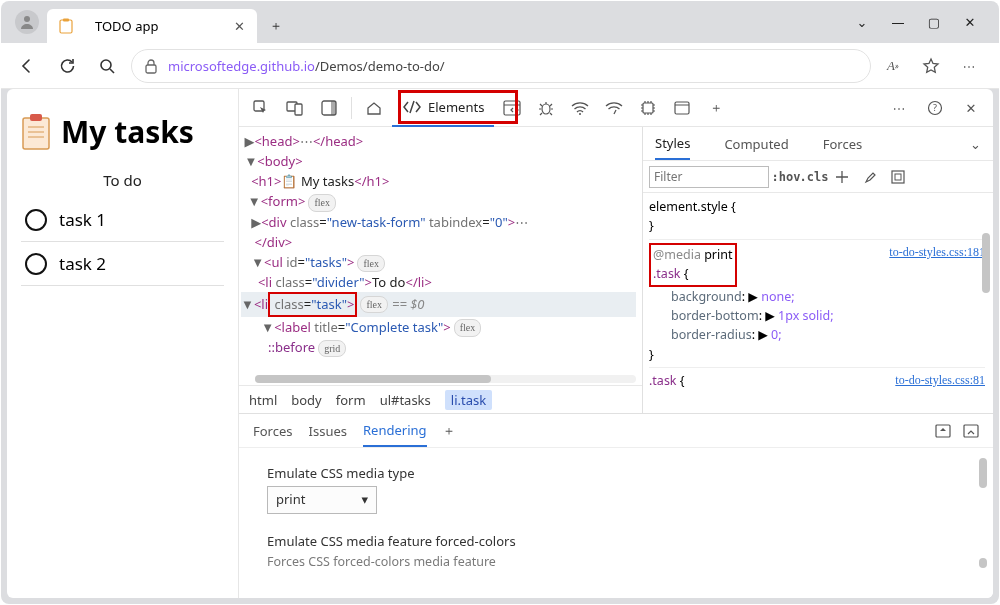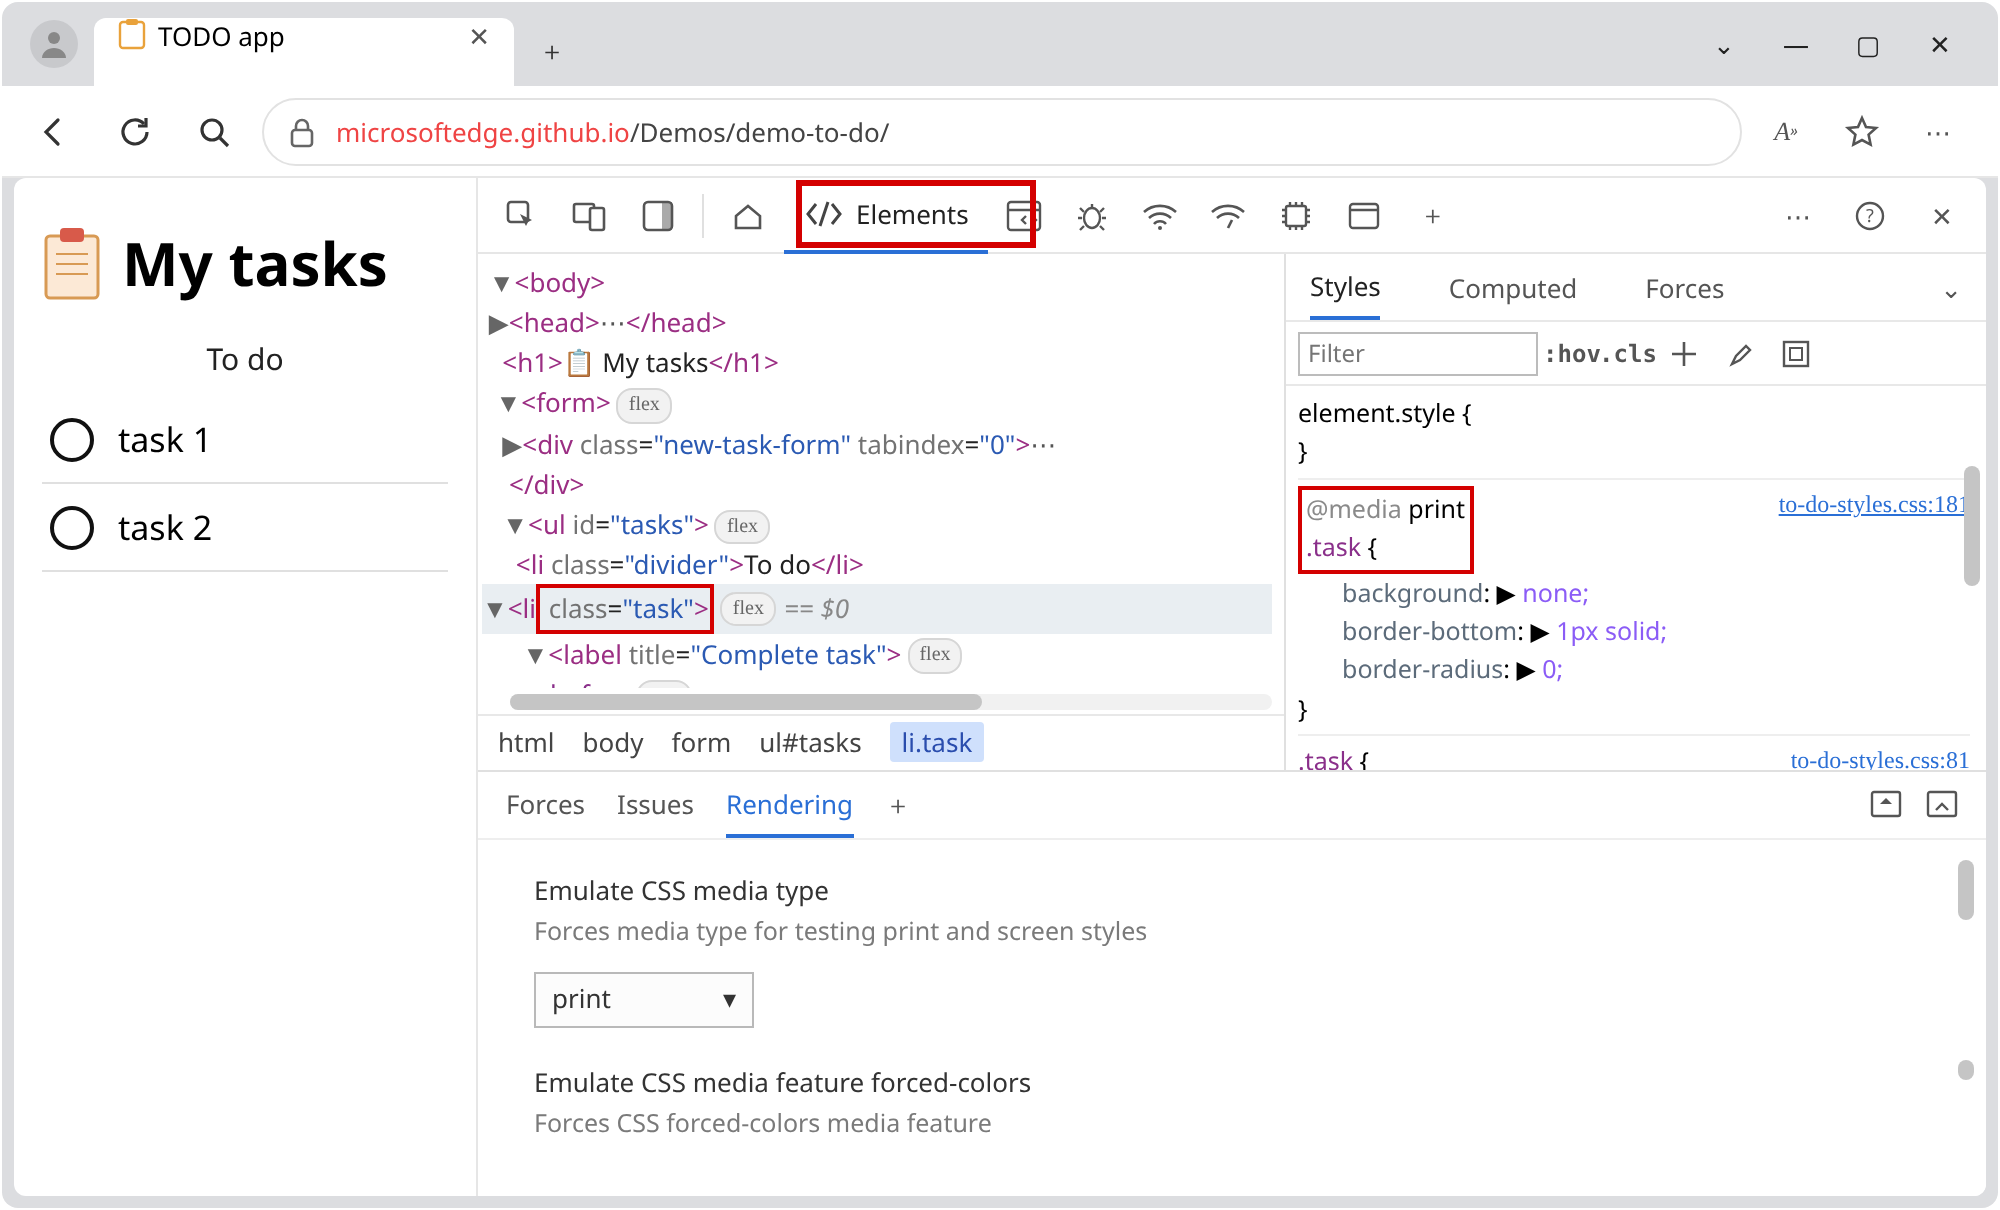--- a/index.html
+++ b/index.html
@@ -2,31 +2,31 @@
 <html><head>
 <meta charset="utf-8">
 <style>
 * { margin:0; padding:0; box-sizing:border-box; font-family: "Segoe UI", system-ui, -apple-system, sans-serif; }
 body { width:1000px; height:605px; background:#fff; overflow:hidden; position:relative; border:1px solid rgba(0,0,0,0); border-radius:2px; font-size:13px; }
 
 
 .browser { width:100%; height:100%; display:flex; flex-direction:column; background:#dcdde0; border-radius:8px; overflow:hidden; }
 .titlebar { height:42px; display:flex; align-items:center; padding:0 6px; }
 .profile { width:24px; height:24px; border-radius:50%; background:#c8c9cc; margin:0 8px; display:flex; align-items:center; justify-content:center; color:#666; }
-.tab { background:#fff; height:34px; border-radius:6px 6px 0 0; padding:0 12px; display:flex; gap:4px; min-width:210px; margin-top:8px; }
+.tab { background:#fff; height:34px; border-radius:6px 6px 0 0; padding:0 12px; display:flex; align-items:center; gap:20px; min-width:210px; margin-top:8px; }
 .tab-icon { width:16px; height:16px; color:#e9a23b; }
 .tab-close { color:#555; }
 .newtab { width:30px; height:30px; display:flex; align-items:center; justify-content:center; color:#333; margin-left:4px; margin-top:6px; }
 .winctrl { margin-left:auto; display:flex; gap:18px; padding-right:14px; color:#222; }
 .winctrl span { width:18px; text-align:center; }
 
 .addrbar { height:46px; background:#fff; display:flex; align-items:center; gap:8px; padding:0 10px; border-bottom:1px solid #e6e6e6; }
 .nav-ico { width:32px; height:32px; display:flex; align-items:center; justify-content:center; color:#333; }
 .urlbox { flex:1; height:34px; border:1px solid #e2e2e2; border-radius:17px; display:flex; align-items:center; padding:0 12px; gap:10px; color:#444; }
-.urlbox .dim { color:#ef4444; }
+.urlbox .dim { color:#8b5cf6; }
 .addr-right { display:flex; align-items:center; gap:10px; padding-right:6px; }
 .addr-right .ico { width:28px; height:28px; display:flex; align-items:center; justify-content:center; color:#555; }
 
 
 .content { flex:1; display:flex; overflow:hidden; background:#fff; border-radius:6px; margin:0 6px 6px 6px; }
 .page { width:232px; border-right:1px solid #e6e6e6; padding:22px 14px 14px 14px; }
 .page h1 { font-size:30px; display:flex; align-items:center; gap:10px; font-weight:700; }
 .clip-ico { width:30px; height:38px; }
 .page .todo-head { text-align:center; margin:18px 0 8px; color:#222; font-size:15px; }
 .task-row { display:flex; align-items:center; gap:12px; padding:10px 4px; border-bottom:1px solid #e0e0e0; font-size:17px; }
@@ -271,22 +271,22 @@
           <div class="dt-btn">✕</div>
         </div>
       </div>
 
       <div class="redbox" style="left:159px; top:1px; width:120px; height:34px"></div>
 
       <div class="dt-body">
 
         <div class="dom-panel">
           <div class="dom-tree">
+<div class="line"> <span class="arrow">▶</span><span class="tag">&lt;head&gt;</span><span class="more-dots">⋯</span><span class="tag">&lt;/head&gt;</span></div>
 <div class="line"> <span class="arrow">▼</span><span class="tag">&lt;body&gt;</span></div>
-<div class="line"> <span class="arrow">▶</span><span class="tag">&lt;head&gt;</span><span class="more-dots">⋯</span><span class="tag">&lt;/head&gt;</span></div>
 <div class="line">   <span class="tag">&lt;h1&gt;</span>📋 <span class="txt">My tasks</span><span class="tag">&lt;/h1&gt;</span></div>
 <div class="line">  <span class="arrow">▼</span><span class="tag">&lt;form&gt;</span><span class="pill">flex</span></div>
 <div class="line">   <span class="arrow">▶</span><span class="tag">&lt;div</span> <span class="attrn">class</span>=<span class="attrv">"new-task-form"</span> <span class="attrn">tabindex</span>=<span class="attrv">"0"</span><span class="tag">&gt;</span><span class="more-dots">⋯</span></div>
 <div class="line">    <span class="tag">&lt;/div&gt;</span></div>
 <div class="line">   <span class="arrow">▼</span><span class="tag">&lt;ul</span> <span class="attrn">id</span>=<span class="attrv">"tasks"</span><span class="tag">&gt;</span><span class="pill">flex</span></div>
 <div class="line">     <span class="tag">&lt;li</span> <span class="attrn">class</span>=<span class="attrv">"divider"</span><span class="tag">&gt;</span><span class="txt">To do</span><span class="tag">&lt;/li&gt;</span></div>
 <div class="line sel-line" style="position:relative">    <span class="arrow">▼</span><span class="tag">&lt;li</span><span class="red-inline"> <span class="attrn">class</span>=<span class="attrv">"task"</span><span class="tag">&gt;</span></span><span class="pill">flex</span><span class="eq0">== $0</span></div>
 <div class="line">      <span class="arrow">▼</span><span class="tag">&lt;label</span> <span class="attrn">title</span>=<span class="attrv">"Complete task"</span><span class="tag">&gt;</span><span class="pill">flex</span></div>
 <div class="line">        <span style="color:#8a2f8a">::before</span><span class="pill">grid</span></div>
 
@@ -369,21 +369,20 @@
             <span>
                 <svg width="16" height="14" viewBox="0 0 16 14">
                   <rect x="1" y="1" width="14" height="12" rx="1" fill="none" stroke="#555" stroke-width="1.2"></rect>
                   <path d="M5 10l3-3 3 3" fill="none" stroke="#555" stroke-width="1.2"></path>
                 </svg>
               </span>
           </span>
         </div>
         <div class="drawer-body" style="position:relative">
           <div class="title">Emulate CSS media type</div>
-          <div class="desc">Forces media type for testing print and screen styles</div>
           <div class="sel-box">
             <span>print</span>
             <span>▾</span>
           </div>
           <div style="height:18px"></div>
           <div class="title">Emulate CSS media feature forced-colors</div>
           <div class="desc">Forces CSS forced-colors media feature</div>
           <div style="position:absolute; right:6px; top:6px; width:8px; height:120px;">
             <div style="width:8px;height:30px;background:#c5c5c5;border-radius:4px;margin-top:4px"></div>
             <div style="width:8px;height:10px;background:#c5c5c5;border-radius:4px;margin-top:70px"></div>

